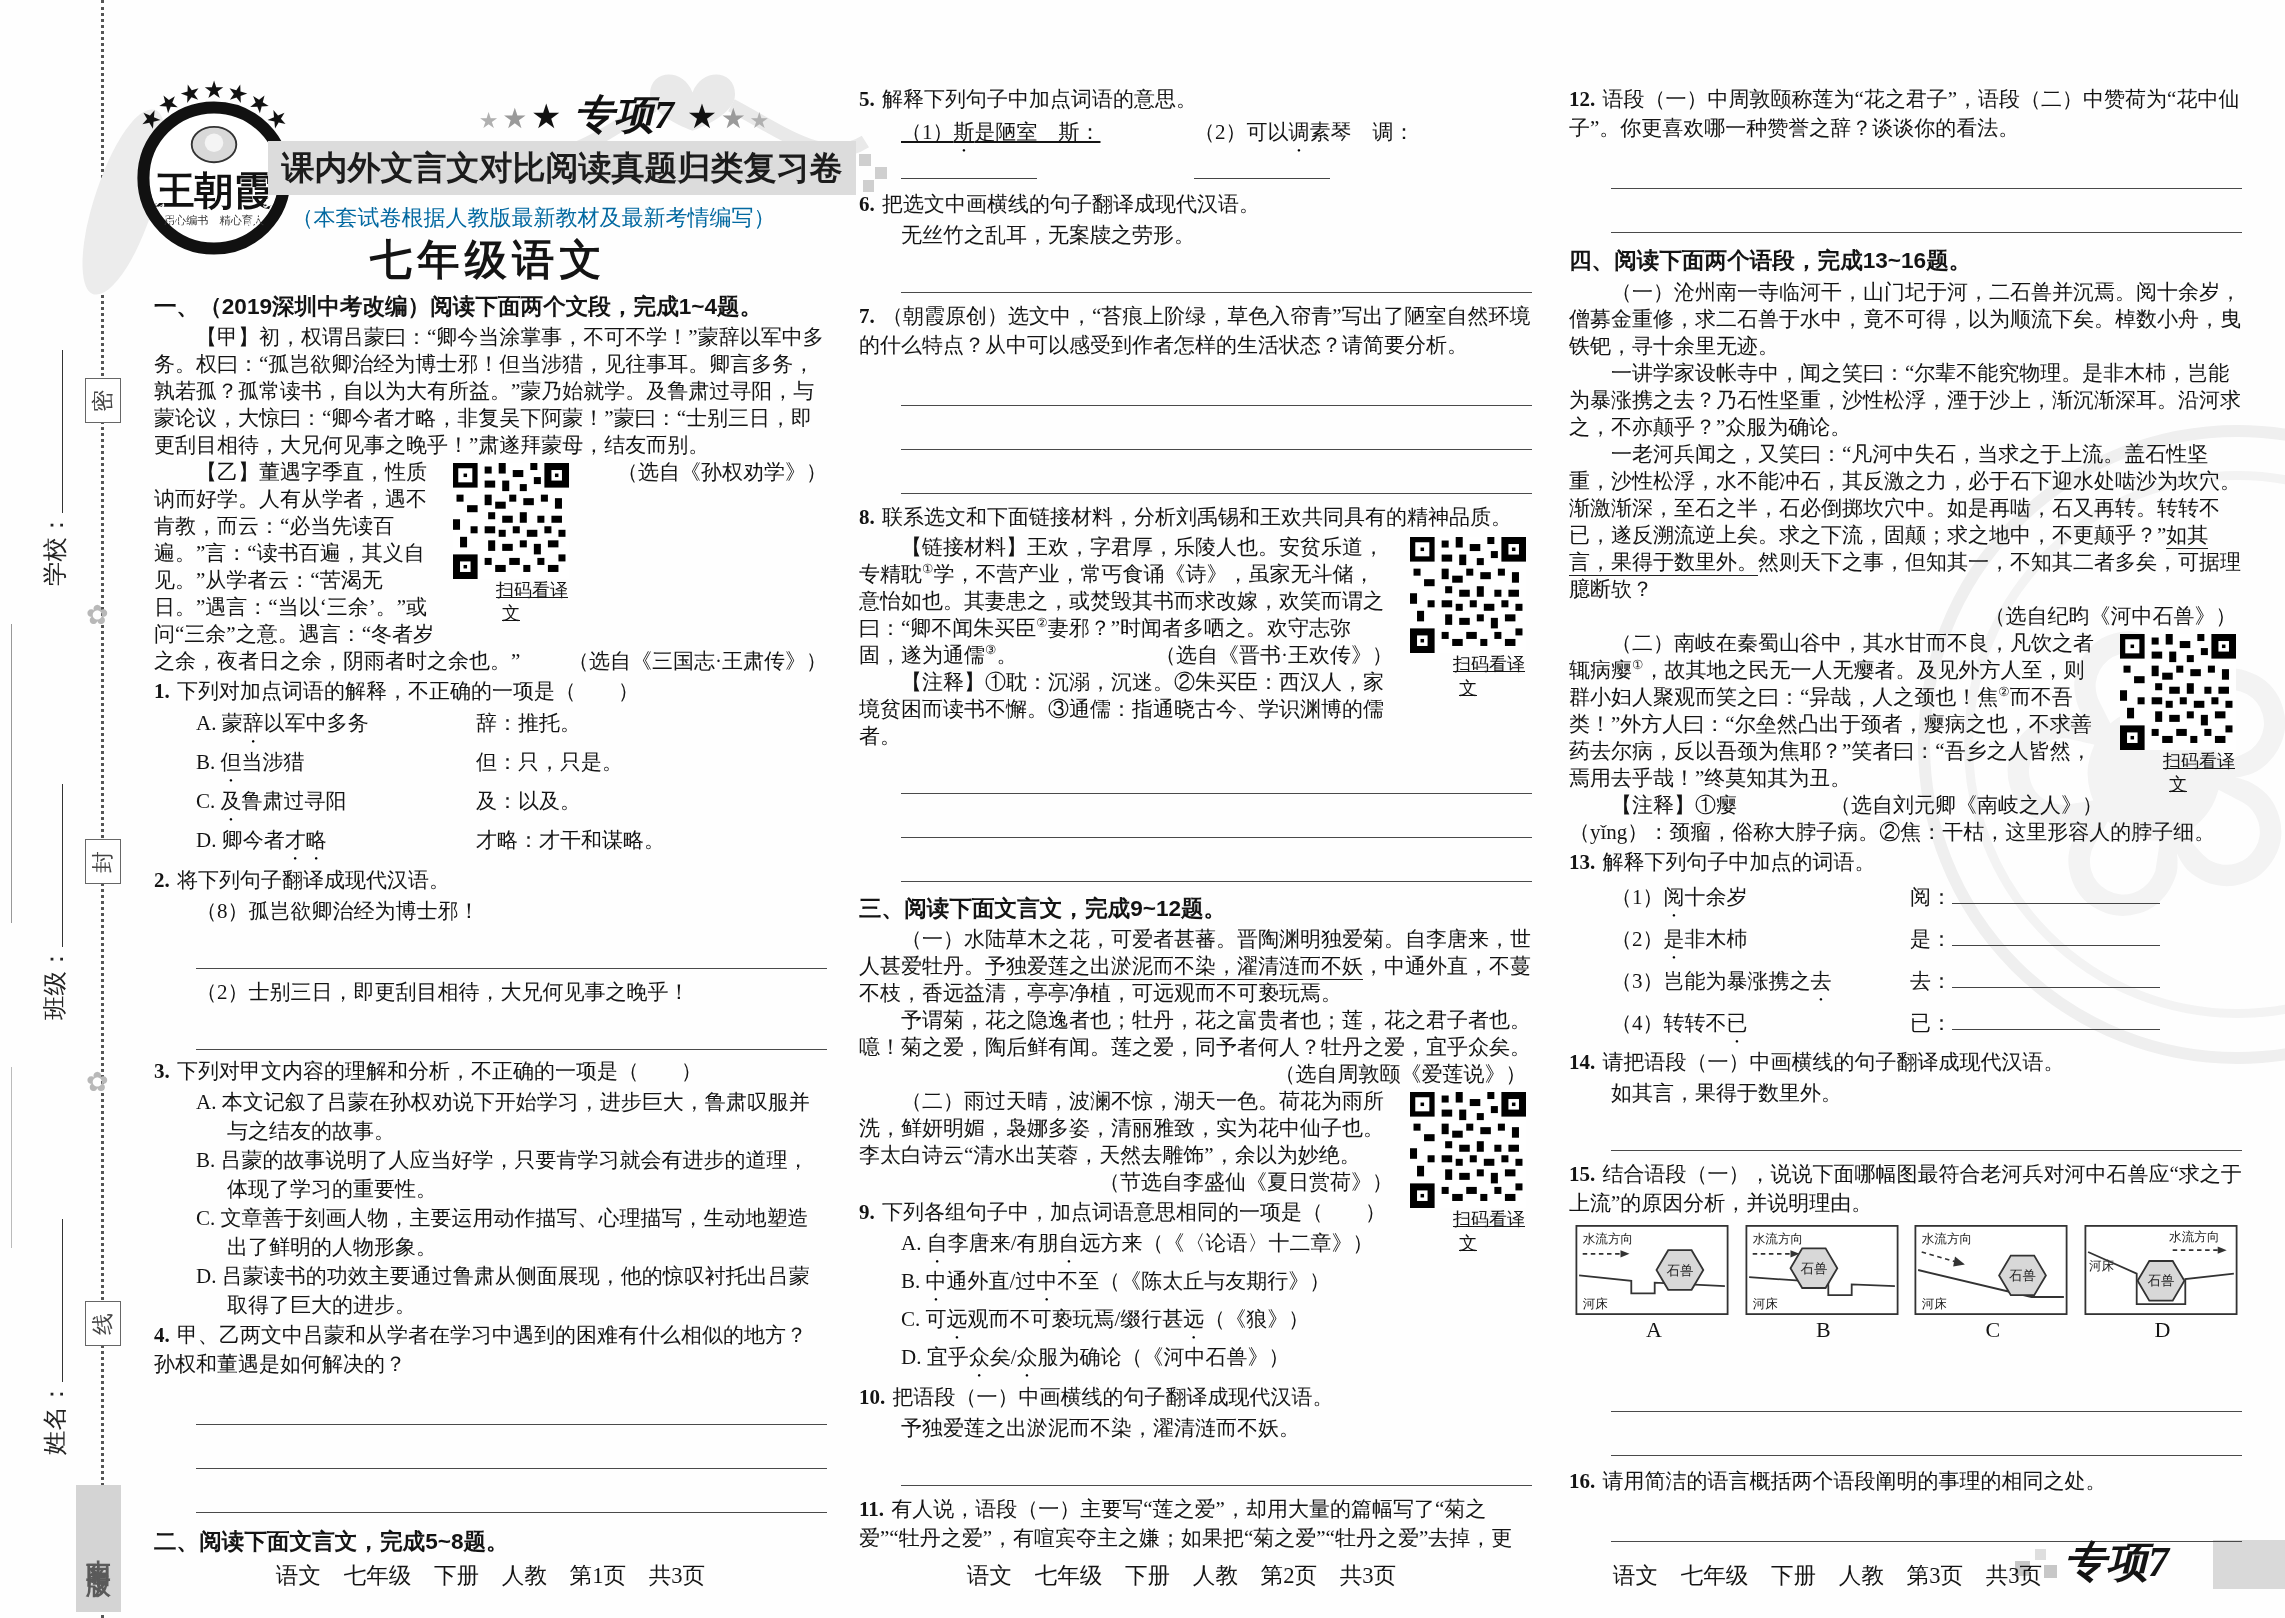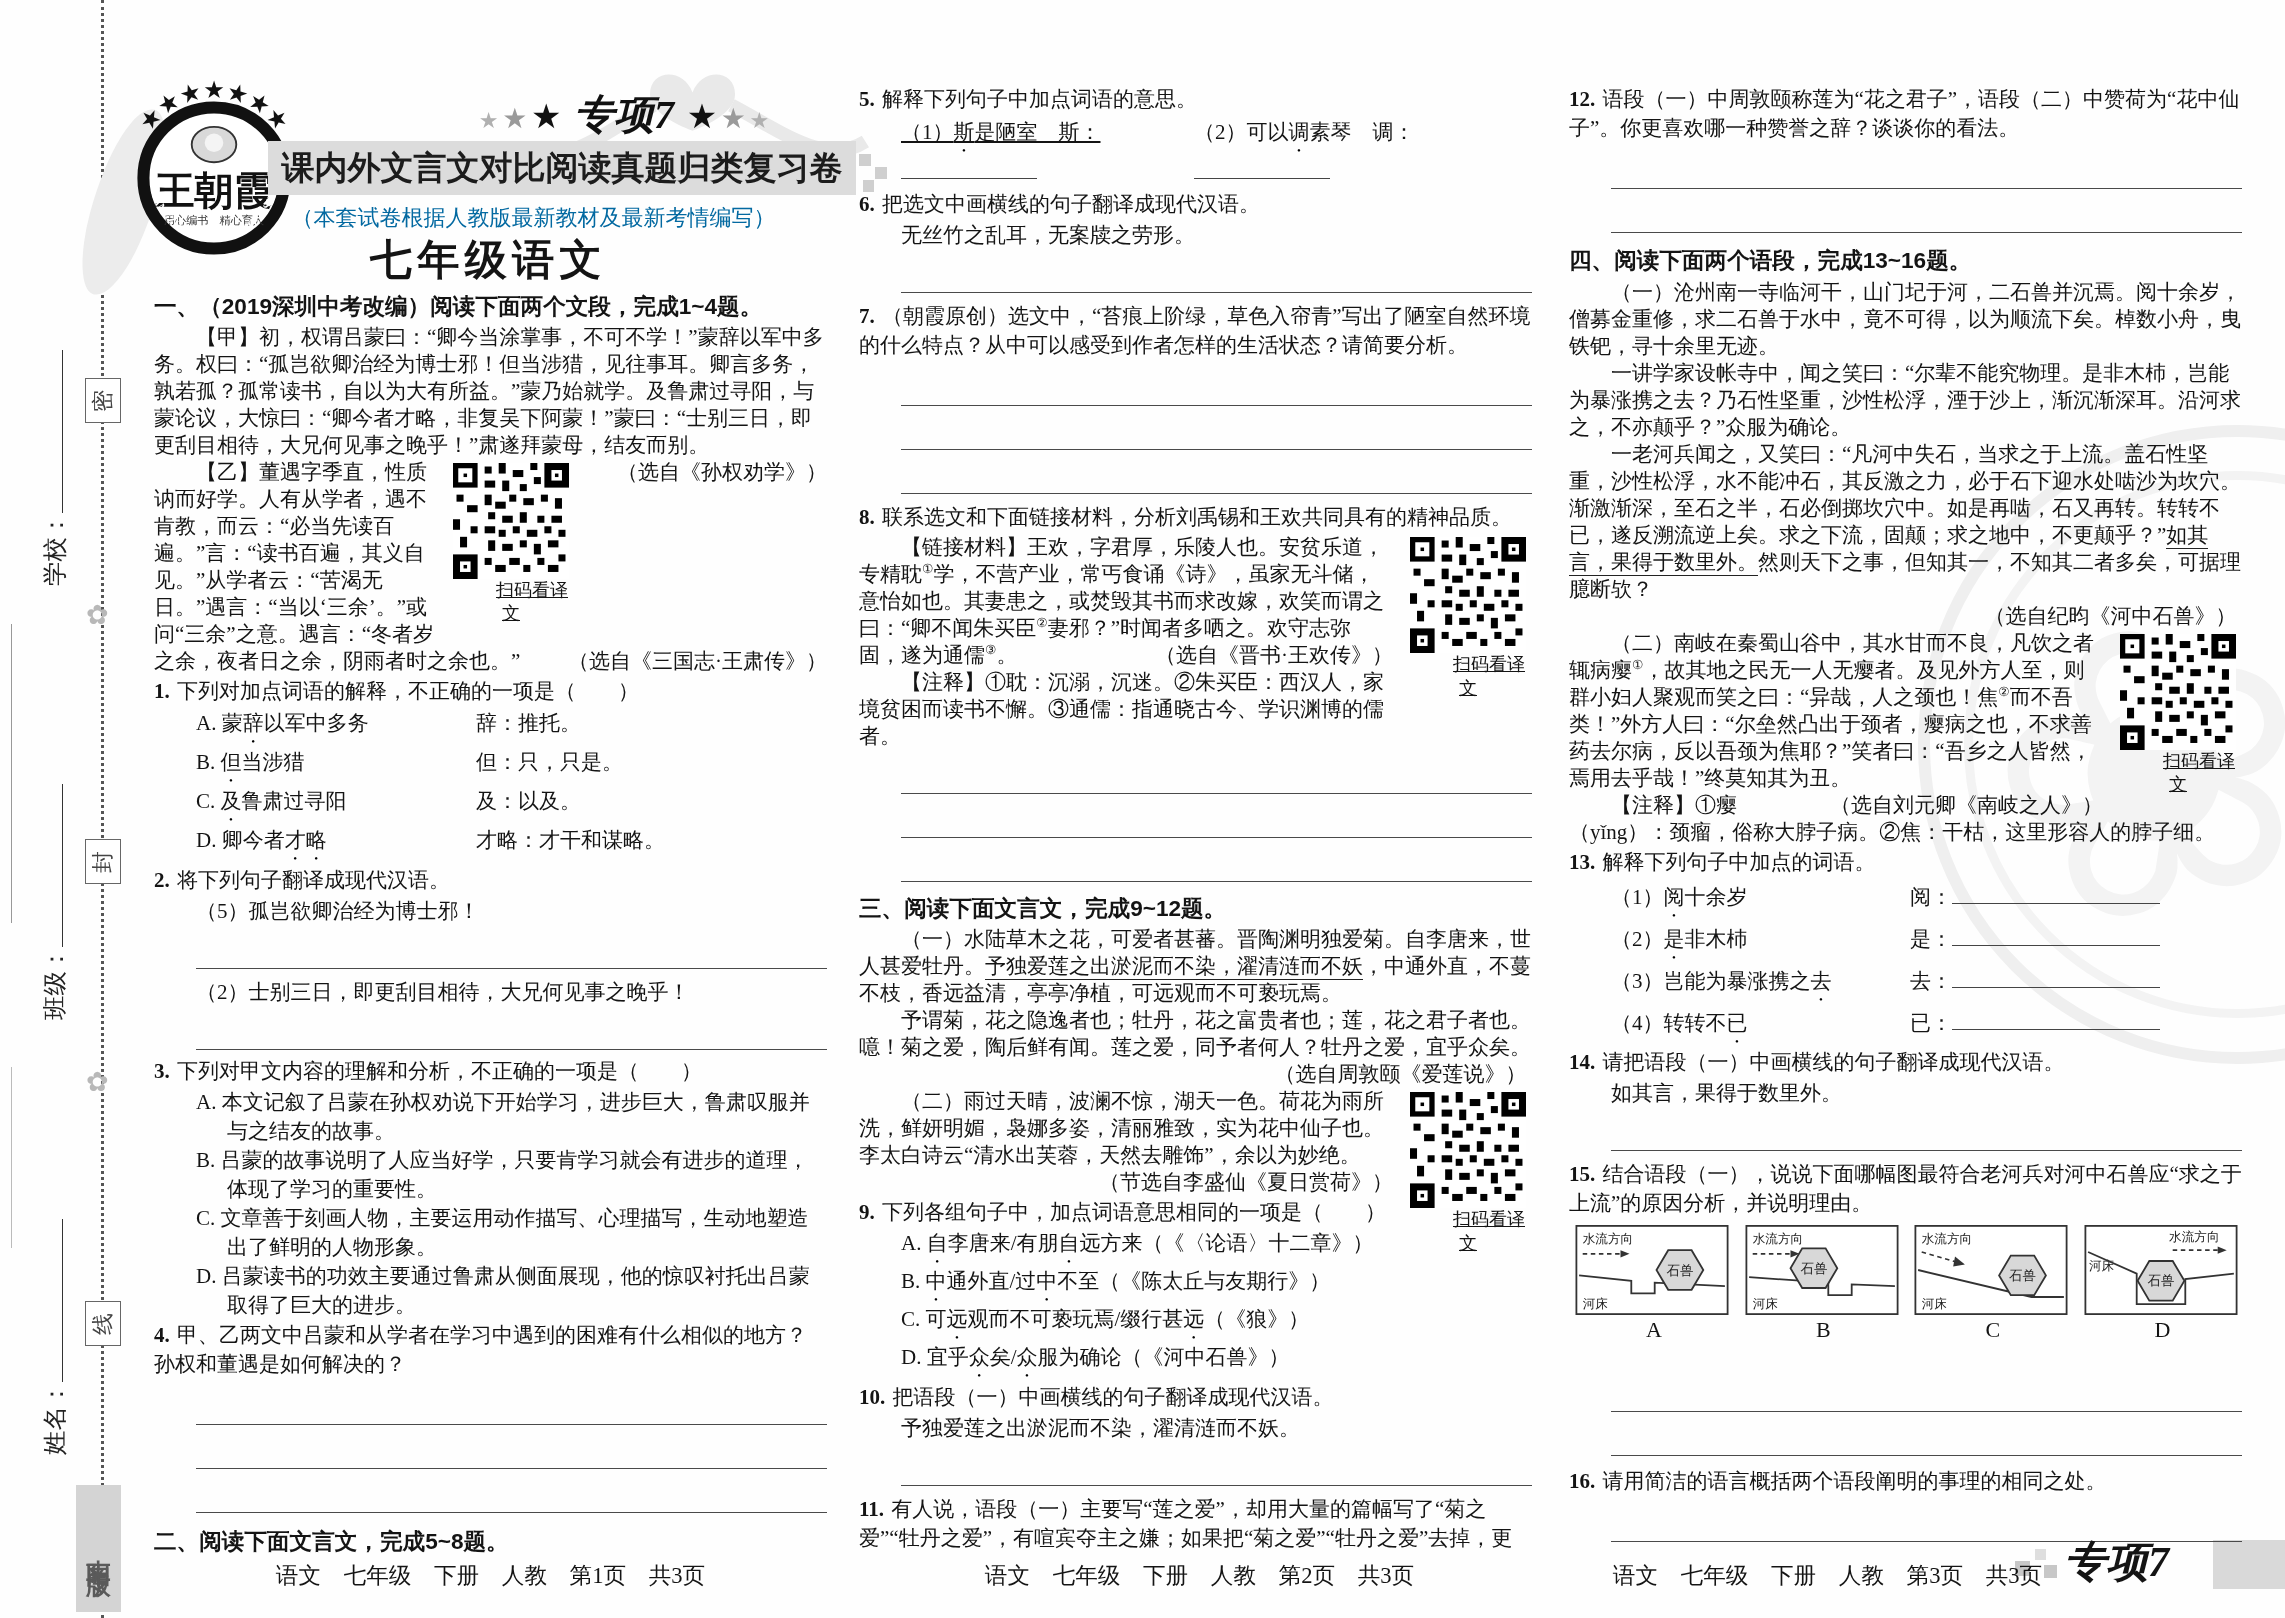--- a/index.html
+++ b/index.html
@@ -247,21 +247,21 @@
     </div>
   <div class="optrow">
       <span class="ol"><span>C. </span><span class="dot">及</span><span>鲁肃过寻阳</span></span>
       <span>及：以及。</span>
     </div>
   <div class="optrow">
       <span class="ol"><span>D. 卿今者</span><span class="dot">才略</span></span>
       <span>才略：才干和谋略。</span>
     </div>
   <div class="q"><span class="qn">2.</span><span>将下列句子翻译成现代汉语。</span></div>
-  <div class="item">（5）孤岂欲卿治经为博士邪！</div>
+  <div class="item">（8）孤岂欲卿治经为博士邪！</div>
   <div class="ansline"></div>
   <div class="item" style="margin-top:9px">（2）士别三日，即更刮目相待，大兄何见事之晚乎！</div>
   <div class="ansline"></div>
   <div class="q" style="margin-top:7.2px"><span class="qn">3.</span><span>下列对甲文内容的理解和分析，不正确的一项是（　　）</span></div>
   <div class="opt">A. 本文记叙了吕蒙在孙权劝说下开始学习，进步巨大，鲁肃叹服并与之结友的故事。</div>
   <div class="opt">B. 吕蒙的故事说明了人应当好学，只要肯学习就会有进步的道理，体现了学习的重要性。</div>
   <div class="opt">C. 文章善于刻画人物，主要运用动作描写、心理描写，生动地塑造出了鲜明的人物形象。</div>
   <div class="opt">D. 吕蒙读书的功效主要通过鲁肃从侧面展现，他的惊叹衬托出吕蒙取得了巨大的进步。</div>
   <div class="q"><span class="qn">4.</span><span>甲、乙两文中吕蒙和从学者在学习中遇到的困难有什么相似的地方？孙权和董遇是如何解决的？</span></div>
   <div class="ansline"></div>
@@ -317,21 +317,21 @@
   <div class="opt"><span>A. </span><span class="dot">自</span><span>李唐来/有朋</span><span class="dot">自</span><span>远方来（《〈论语〉十二章》）</span></div>
   <div class="opt"><span>B. </span><span class="dot">中</span><span>通外直/过</span><span class="dot">中</span><span>不至（《陈太丘与友期行》）</span></div>
   <div class="opt"><span>C. 可</span><span class="dot">远</span><span>观而不可亵玩焉/缀行甚</span><span class="dot">远</span><span>（《狼》）</span></div>
   <div class="opt"><span>D. 宜乎</span><span class="dot">众</span><span>矣/</span><span class="dot">众</span><span>服为确论（《河中石兽》）</span></div>
   <div class="q"><span class="qn">10.</span><span>把语段（一）中画横线的句子翻译成现代汉语。</span></div>
   <div class="item">予独爱莲之出淤泥而不染，濯清涟而不妖。</div>
   <div class="ansline"></div>
   <div class="q" style="margin-top:9px"><span class="qn">11.</span><span>有人说，语段（一）主要写“莲之爱”，却用大量的篇幅写了“菊之爱”“牡丹之爱”，有喧宾夺主之嫌；如果把“菊之爱”“牡丹之爱”去掉，更能表达作者的情感。你认同他的观点吗？请说明理由。</span></div>
 
 </div>
-<div class="footer" style="left:863px">语文　七年级　下册　人教　第2页　共3页</div>
+<div class="footer" style="left:845px">语文　七年级　下册　人教　第2页　共3页</div>
 
 <div class="col" style="left:1569px;top:83px;height:1470px">
   <div class="q"><span class="qn">12.</span><span>语段（一）中周敦颐称莲为“花之君子”，语段（二）中赞荷为“花中仙子”。你更喜欢哪一种赞誉之辞？谈谈你的看法。</span></div>
   <div class="ansline"></div>
   <div class="ansline"></div>
   <div class="sec" style="margin-top:12.7px">四、阅读下面两个语段，完成13~16题。</div>
   <p class="para">（一）沧州南一寺临河干，山门圮于河，二石兽并沉焉。阅十余岁，僧募金重修，求二石兽于水中，竟不可得，以为顺流下矣。棹数小舟，曳铁钯，寻十余里无迹。</p>
   <p class="para">一讲学家设帐寺中，闻之笑曰：“尔辈不能究物理。是非木杮，岂能为暴涨携之去？乃石性坚重，沙性松浮，湮于沙上，渐沉渐深耳。沿河求之，不亦颠乎？”众服为确论。</p>
   <p class="para"><span><span>一老河兵闻之，又笑曰：“凡河中失石，当求之于上流。盖石性坚重，沙性松浮，水不能冲石，其反激之力，必于石下迎水处啮沙为坎穴。渐激渐深，至石之半，石必倒掷坎穴中。如是再啮，石又再转。转转不已，遂反溯流逆上矣。求之下流，固颠；求之地中，不更颠乎？”</span><span class="u">如其言，果得于数里外。</span><span>然则天下之事，但知其一，不知其二者多矣，可据理臆断欤？</span></span></p>
   <div class="srcline">（选自纪昀《河中石兽》）</div>

